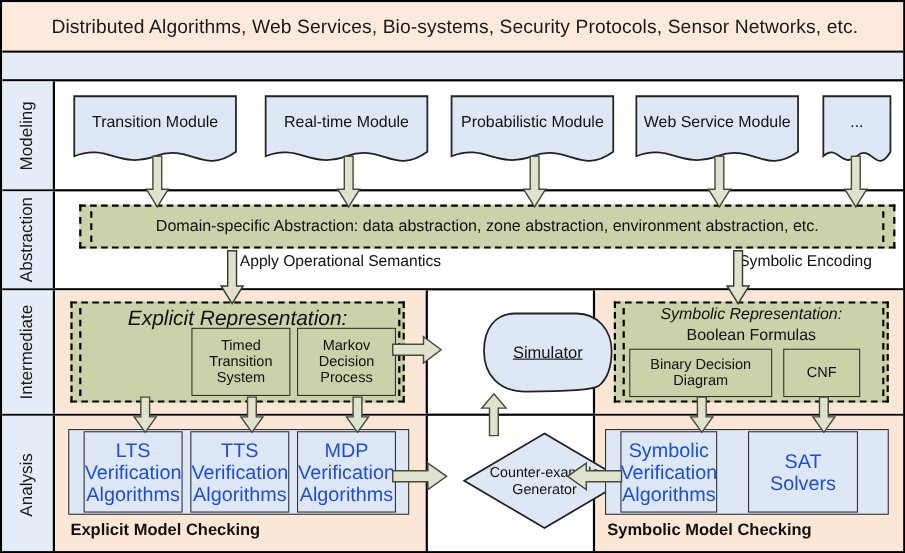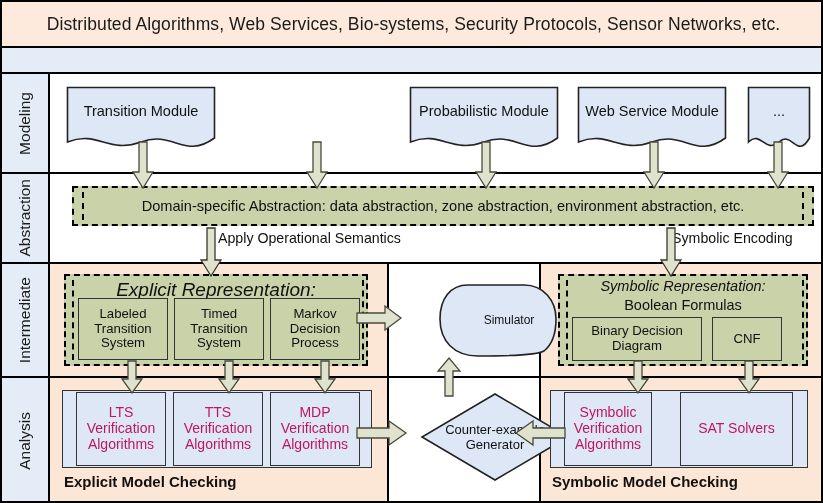--- a/index.html
+++ b/index.html
@@ -79,22 +79,22 @@
   
   .gbox{
     position:absolute;background:#c9d2a9;border:1.6px solid #333;
     box-sizing:border-box;display:flex;align-items:center;
     justify-content:center;text-align:center;font-size:13.2px;
     color:#111;line-height:1.1;
   }
   .bbox{
     position:absolute;background:#dde7f6;border:1.6px solid #333;
     box-sizing:border-box;display:flex;align-items:center;
-    justify-content:center;text-align:center;font-size:14px;
-    color:#be185d;line-height:1.12;
+    justify-content:center;text-align:center;font-size:18px;
+    color:#1d4ed8;line-height:1.12;
   }
   .bbox-outer{
     position:absolute;background:#dde7f6;border:1.6px solid #333;
     box-sizing:border-box;
   }
 
   
   #abs-bar{
     position:absolute;left:22px;top:12px;width:742px;height:40px;
   }
@@ -116,23 +116,23 @@
   .tfill{fill:#dfe2cc;stroke:#3a3a2e;stroke-width:1.3;}
 
   .edge-label{
     position:absolute;font-size:14.2px;color:#111;white-space:nowrap;
   }
 
   
   #simulator{position:absolute;}
   #simulator svg{display:block;}
   #simulator .cap{
-    position:absolute;left:11px;top:0;width:100%;height:100%;
-    display:flex;align-items:center;justify-content:center;
-    font-size:12px;color:#111;
+    position:absolute;left:0;top:0;width:100%;height:100%;
+    display:flex;align-items:center;justify-content:center;
+    font-size:15px;color:#111;text-decoration:underline;
   }
 
   
   #ceg{position:absolute;}
   #ceg svg{display:block;}
   #ceg .cap{
     position:absolute;left:0;top:0;width:100%;height:100%;
     display:flex;align-items:center;justify-content:center;
     text-align:center;font-size:13px;color:#111;line-height:1.18;
   }
@@ -158,20 +158,26 @@
     </div>
     <div class="row-body">
 
       <div class="doc" style="left:16px;top:12px;width:150px;height:68px;">
         <svg width="150" height="68" viewBox="0 0 150 68">
           <path d="M1.5,1.5 H148.5 V52 C118,74 108,44 75,56 C42,68 32,44 1.5,56 Z" fill="#dde7f6" stroke="#222" stroke-width="1.6"></path>
         </svg>
         <div class="doc-text">Transition Module</div>
       </div>
 
+      <div class="doc" style="left:190px;top:12px;width:150px;height:68px;">
+        <svg width="150" height="68" viewBox="0 0 150 68">
+          <path d="M1.5,1.5 H148.5 V52 C118,74 108,44 75,56 C42,68 32,44 1.5,56 Z" fill="#dde7f6" stroke="#222" stroke-width="1.6"></path>
+        </svg>
+        <div class="doc-text">Real-time Module</div>
+      </div>
 
       <div class="doc" style="left:359px;top:12px;width:150px;height:68px;">
         <svg width="150" height="68" viewBox="0 0 150 68">
           <path d="M1.5,1.5 H148.5 V52 C118,74 108,44 75,56 C42,68 32,44 1.5,56 Z" fill="#dde7f6" stroke="#222" stroke-width="1.6"></path>
         </svg>
         <div class="doc-text">Probabilistic Module</div>
       </div>
 
       <div class="doc" style="left:527px;top:12px;width:150px;height:68px;">
         <svg width="150" height="68" viewBox="0 0 150 68">
@@ -216,21 +222,20 @@
 
       <div class="peach" style="left:0;top:0;width:338px;height:100%;"></div>
       <div class="peach" style="left:490px;top:0;width:285px;height:100%;"></div>
       <div class="vline" style="left:337px;top:0;height:100%;"></div>
       <div class="vline" style="left:489px;top:0;height:100%;"></div>
 
       <div class="dashbox" style="left:14px;top:10px;width:304px;height:92px;">
         <div class="dashbox-inner" style="left:6px;top:4px;width:292px;height:80px;border-top:none;border-bottom:none;"></div>
         <div class="greenlabel it" style="top:3px;font-size:19px;">Explicit Representation:</div>
       </div>
-      <div class="gbox" style="left:28px;top:34px;width:90px;height:62px;">Labeled Transition System</div>
       <div class="gbox" style="left:124px;top:34px;width:90px;height:62px;">Timed Transition System</div>
       <div class="gbox" style="left:220px;top:34px;width:90px;height:62px;">Markov Decision Process</div>
 
       <div id="simulator" style="left:388px;top:17px;width:120px;height:78px;">
         <svg width="120" height="78" viewBox="0 0 120 78">
           <path d="M30,4 C12,4 2,18 2,38 C2,60 16,75 40,75 C70,75 100,74 106,70
                    C116,62 118,50 118,38 C118,20 106,4 86,4 Z" fill="#dde7f6" stroke="#222" stroke-width="1.6"></path>
         </svg>
         <div class="cap">Simulator</div>
       </div>
@@ -264,21 +269,21 @@
 
       <div id="ceg" style="left:370px;top:14px;width:150px;height:90px;">
         <svg width="150" height="90" viewBox="0 0 150 90">
           <polygon points="75,2 148,45 75,88 2,45" fill="#dde7f6" stroke="#222" stroke-width="1.6"></polygon>
         </svg>
         <div class="cap">Counter-example Generator</div>
       </div>
 
       <div class="bbox-outer" style="left:500px;top:12px;width:258px;height:78px;"></div>
       <div class="bbox" style="left:514px;top:14px;width:88px;height:74px;">Symbolic Verification Algorithms</div>
-      <div class="bbox" style="left:630px;top:14px;width:113px;height:74px;">SAT Solvers</div>
+      <div class="bbox" style="left:630px;top:14px;width:100px;height:74px;">SAT Solvers</div>
       <div class="section-title" style="left:502px;top:95px;">Symbolic Model Checking</div>
 
     </div>
   </div>
 
   <div class="arrow" style="left:130px;top:140px;width:22px;height:48px;">
     <svg width="22" height="48">
         <path class="afill" d="M7,0 H15 V30 H21 L11,46 L1,30 H7 Z"></path>
       </svg>
   </div>

